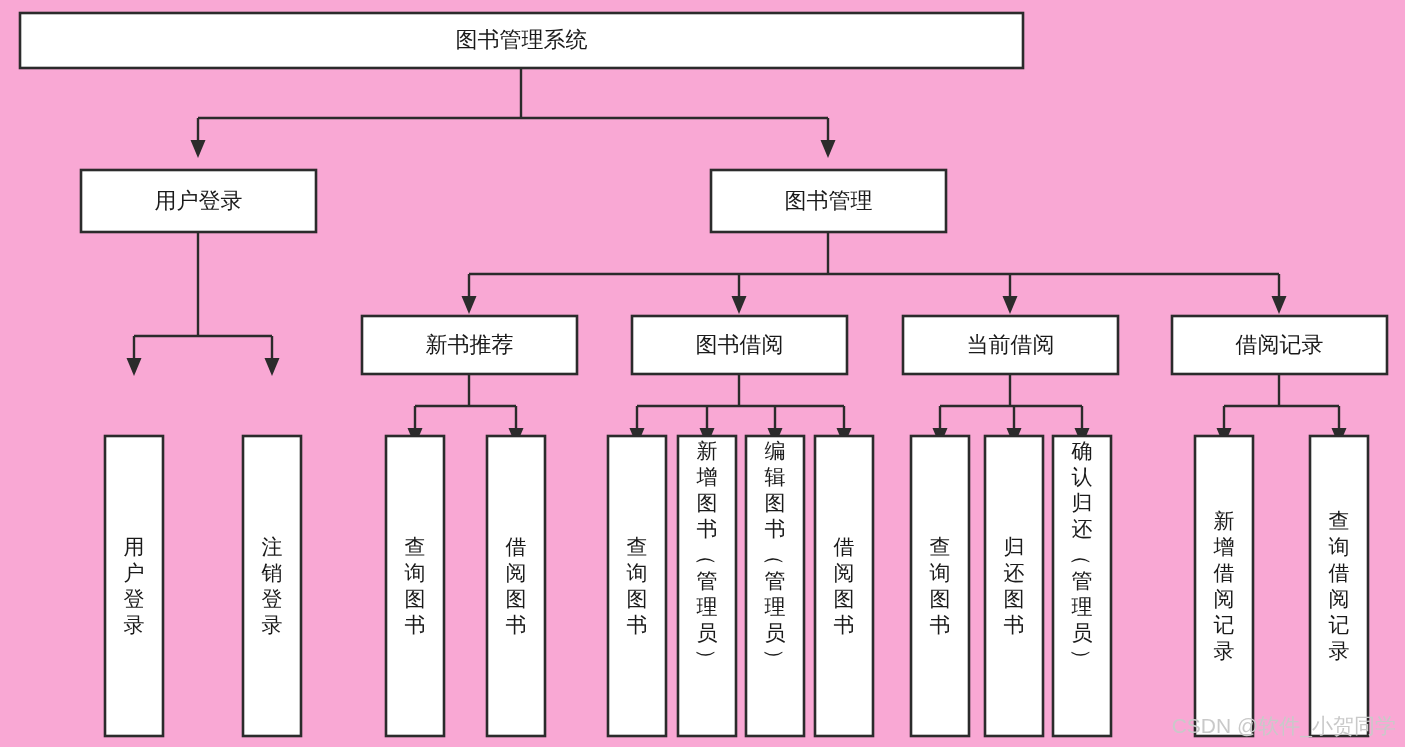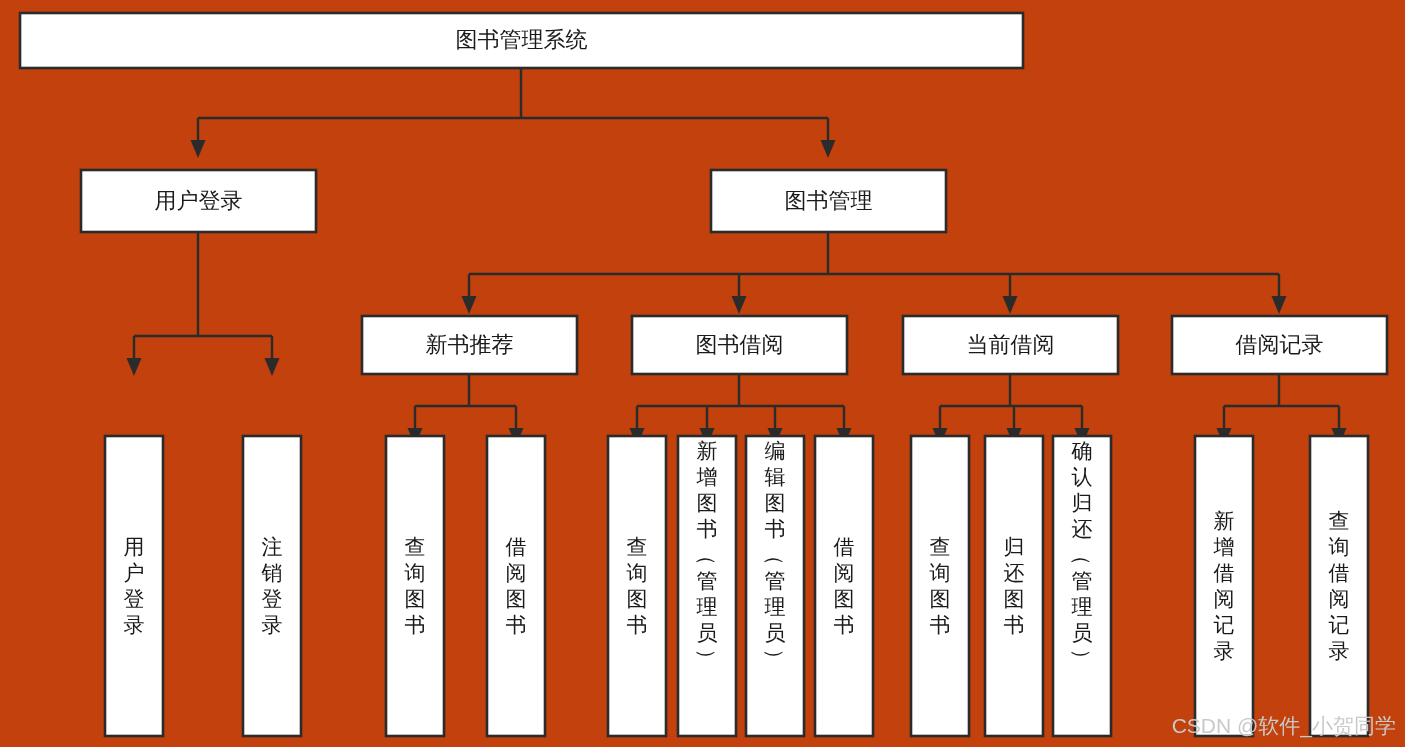--- a/index.html
+++ b/index.html
@@ -10,21 +10,21 @@
   body {
     width: 1405px;
     height: 747px;
     font-family: "Liberation Sans", "DejaVu Sans", sans-serif;
     overflow: hidden;
   }
   #diagram-root {
     position: relative;
     width: 1405px;
     height: 747px;
-    background: #c2410c;
+    background: #f9a8d4;
   }
   svg#tree-svg {
     position: absolute;
     left: 0;
     top: 0;
     width: 1405px;
     height: 747px;
     display: block;
   }
   .node-box {

